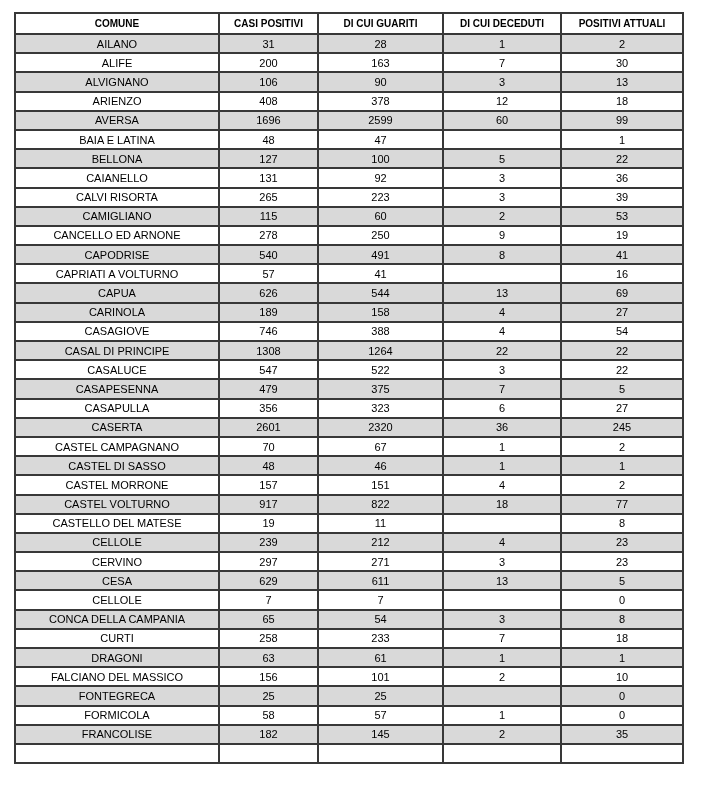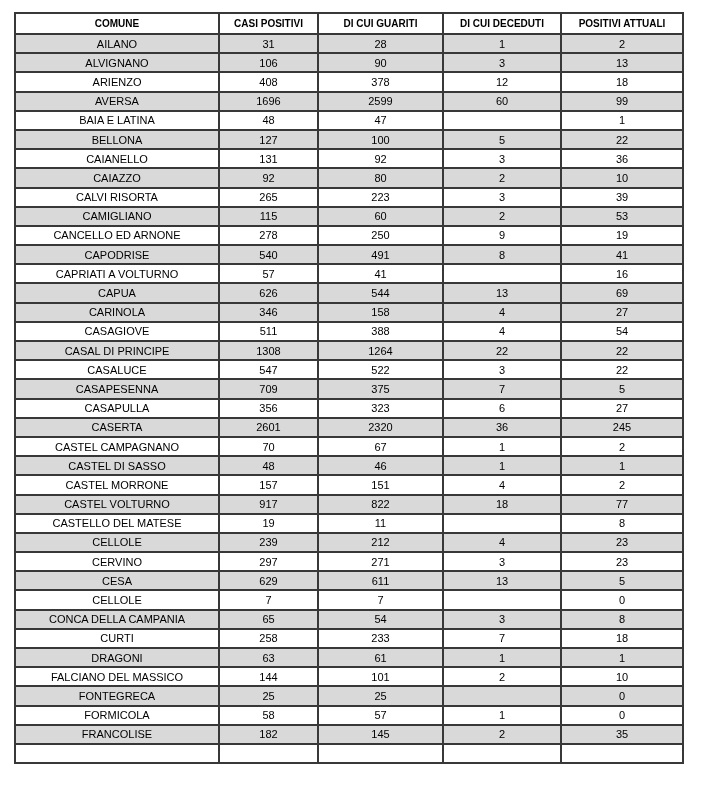--- a/index.html
+++ b/index.html
@@ -73,20 +73,27 @@
       </tr>
     </thead>
     <tbody>
         <tr class="alt">
           <td>AILANO</td>
           <td>31</td>
           <td>28</td>
           <td>1</td>
           <td>2</td>
         </tr>
+        <tr class="plain">
+          <td>ALIFE</td>
+          <td>200</td>
+          <td>163</td>
+          <td>7</td>
+          <td>30</td>
+        </tr>
         <tr class="alt">
           <td>ALVIGNANO</td>
           <td>106</td>
           <td>90</td>
           <td>3</td>
           <td>13</td>
         </tr>
         <tr class="plain">
           <td>ARIENZO</td>
           <td>408</td>
@@ -115,27 +122,20 @@
           <td>5</td>
           <td>22</td>
         </tr>
         <tr class="plain">
           <td>CAIANELLO</td>
           <td>131</td>
           <td>92</td>
           <td>3</td>
           <td>36</td>
         </tr>
-        <tr class="alt">
-          <td>CAIAZZO</td>
-          <td>92</td>
-          <td>80</td>
-          <td>2</td>
-          <td>10</td>
-        </tr>
         <tr class="plain">
           <td>CALVI RISORTA</td>
           <td>265</td>
           <td>223</td>
           <td>3</td>
           <td>39</td>
         </tr>
         <tr class="alt">
           <td>CAMIGLIANO</td>
           <td>115</td>
@@ -166,49 +166,49 @@
         </tr>
         <tr class="alt">
           <td>CAPUA</td>
           <td>626</td>
           <td>544</td>
           <td>13</td>
           <td>69</td>
         </tr>
         <tr class="alt">
           <td>CARINOLA</td>
-          <td>346</td>
+          <td>189</td>
           <td>158</td>
           <td>4</td>
           <td>27</td>
         </tr>
         <tr class="plain">
           <td>CASAGIOVE</td>
-          <td>511</td>
+          <td>746</td>
           <td>388</td>
           <td>4</td>
           <td>54</td>
         </tr>
         <tr class="alt">
           <td>CASAL DI PRINCIPE</td>
           <td>1308</td>
           <td>1264</td>
           <td>22</td>
           <td>22</td>
         </tr>
         <tr class="plain">
           <td>CASALUCE</td>
           <td>547</td>
           <td>522</td>
           <td>3</td>
           <td>22</td>
         </tr>
         <tr class="alt">
           <td>CASAPESENNA</td>
-          <td>709</td>
+          <td>479</td>
           <td>375</td>
           <td>7</td>
           <td>5</td>
         </tr>
         <tr class="plain">
           <td>CASAPULLA</td>
           <td>356</td>
           <td>323</td>
           <td>6</td>
           <td>27</td>
@@ -299,21 +299,21 @@
         </tr>
         <tr class="alt">
           <td>DRAGONI</td>
           <td>63</td>
           <td>61</td>
           <td>1</td>
           <td>1</td>
         </tr>
         <tr class="plain">
           <td>FALCIANO DEL MASSICO</td>
-          <td>144</td>
+          <td>156</td>
           <td>101</td>
           <td>2</td>
           <td>10</td>
         </tr>
         <tr class="alt">
           <td>FONTEGRECA</td>
           <td>25</td>
           <td>25</td>
           <td></td>
           <td>0</td>

